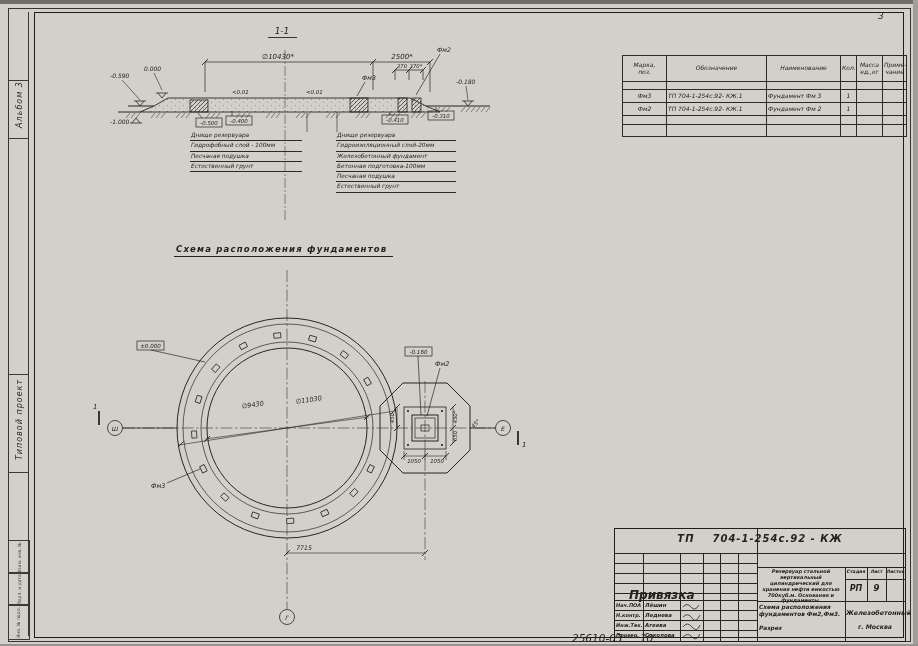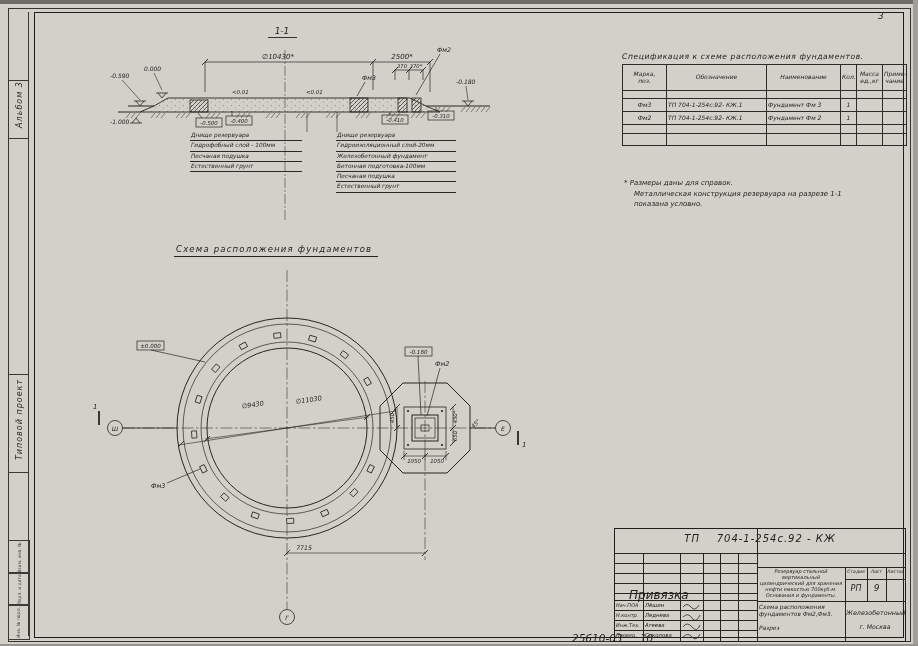--- a/index.html
+++ b/index.html
@@ -21,21 +21,21 @@
   .layerlist{font-size:5.8px;font-style:italic;line-height:1;color:#24241f;}
   .layerlist div{border-bottom:0.8px solid #2a2a26;padding:2px 1px 1.5px 1px;white-space:nowrap;}
   .plan-title{font-size:8.5px;font-style:italic;letter-spacing:1.2px;border-bottom:1px solid #24241f;
               padding:0 6px 2px 2px;white-space:nowrap;}
   
   .spec-title{font-size:7.6px;font-style:italic;letter-spacing:0.6px;white-space:nowrap;}
   table.spec{border-collapse:collapse;table-layout:fixed;}
   table.spec td,table.spec th{border:1px solid #2b2b27;font-weight:normal;font-size:6px;
       font-style:italic;padding:0 1px;text-align:center;white-space:pre-line;overflow:hidden;line-height:1.1;}
   
-  .tb{border:1.5px solid #1d1d1a;background:transparent;}
+  .tb{border:1.5px solid #1d1d1a;background:transparent;font-weight:bold;}
   .tbline{position:absolute;background:transparent;}
   .vl{border-left:0.9px solid #26261f;width:0;}
   .hl{border-top:0.9px solid #26261f;height:0;}
   .tbtext{position:absolute;font-style:italic;color:#23231e;}
   svg text{font-family:"DejaVu Sans",sans-serif;font-style:italic;fill:#22221e;}
   .note{font-size:7px;font-style:italic;line-height:1.5;color:#24241f;}
 </style>
 </head>
 <body>
 
@@ -193,21 +193,21 @@
   </div>
   <div class="abs layerlist" style="left:336px;top:131px;width:120px;">
     <div>Днище резервуара</div>
     <div>Гидроизоляционный слой-20мм</div>
     <div>Железобетонный фундамент</div>
     <div>Бетонная подготовка-100мм</div>
     <div>Песчаная подушка</div>
     <div>Естественный грунт</div>
   </div>
 
-  <div class="abs plan-title" style="left:174px;top:244px;">Схема расположения фундаментов</div>
+  <div class="abs plan-title" style="left:174px;top:244px;font-weight:bold;">Схема расположения фундаментов</div>
 
   <svg class="abs" style="left:85px;top:255px;" width="450" height="388" viewBox="0 0 450 388">
     <defs>
       <g id="pad" stroke="#26261f" stroke-width="0.8" fill="#d2d0c9">
           <rect x="-3.5" y="-2.5" width="7" height="5"></rect>
         </g>
       <g id="tk2" stroke="#26261f" stroke-width="0.9">
           <line x1="-3" y1="3" x2="3" y2="-3"></line>
         </g>
     </defs>
@@ -323,21 +323,20 @@
 
     <g stroke="#26261f" stroke-width="1.8" fill="none">
       <line x1="14" y1="156" x2="14" y2="170"></line>
       <line x1="433" y1="176" x2="433" y2="190"></line>
     </g>
     <text x="8" y="154" font-size="7">1</text>
     <text x="437" y="192" font-size="7">1</text>
   </svg>
 
   <div class="abs" style="left:622px;top:52px;width:286px;">
-    <div class="spec-title">Спецификация  к схеме расположения фундаментов.</div>
     <table class="spec" style="width:284px;margin-top:3px;">
       <colgroup>
           <col style="width:44px">
           <col style="width:100px">
           <col style="width:74px">
         <col style="width:16px">
           <col style="width:26px">
           <col style="width:24px">
         </colgroup>
       <tbody>
@@ -389,25 +388,20 @@
             <td></td>
             <td></td>
             <td></td>
             <td></td>
             <td></td>
           </tr>
     </tbody>
       </table>
   </div>
 
-  <div class="abs note" style="left:624px;top:178px;width:280px;">
-    <div>* Размеры даны для справок.</div>
-    <div style="padding-left:10px;">Металлическая конструкция резервуара на разрезе 1-1</div>
-    <div style="padding-left:10px;">показана условно.</div>
-  </div>
 
   <div class="abs tb" style="left:614px;top:528px;width:290px;height:112px;">
 
     <div class="tbtext" style="left:0;top:4px;width:290px;text-align:center;font-size:10px;letter-spacing:1px;white-space:pre;">ТП    704-1-254с.92 - КЖ</div>
     <div class="tbline hl" style="left:0;top:24px;width:290px;"></div>
     <div class="tbline hl" style="left:142px;top:38px;width:148px;"></div>
 
     <div class="tbline vl" style="left:28px;top:24px;height:88px;"></div>
     <div class="tbline vl" style="left:65px;top:24px;height:88px;"></div>
     <div class="tbline vl" style="left:88px;top:24px;height:88px;"></div>

